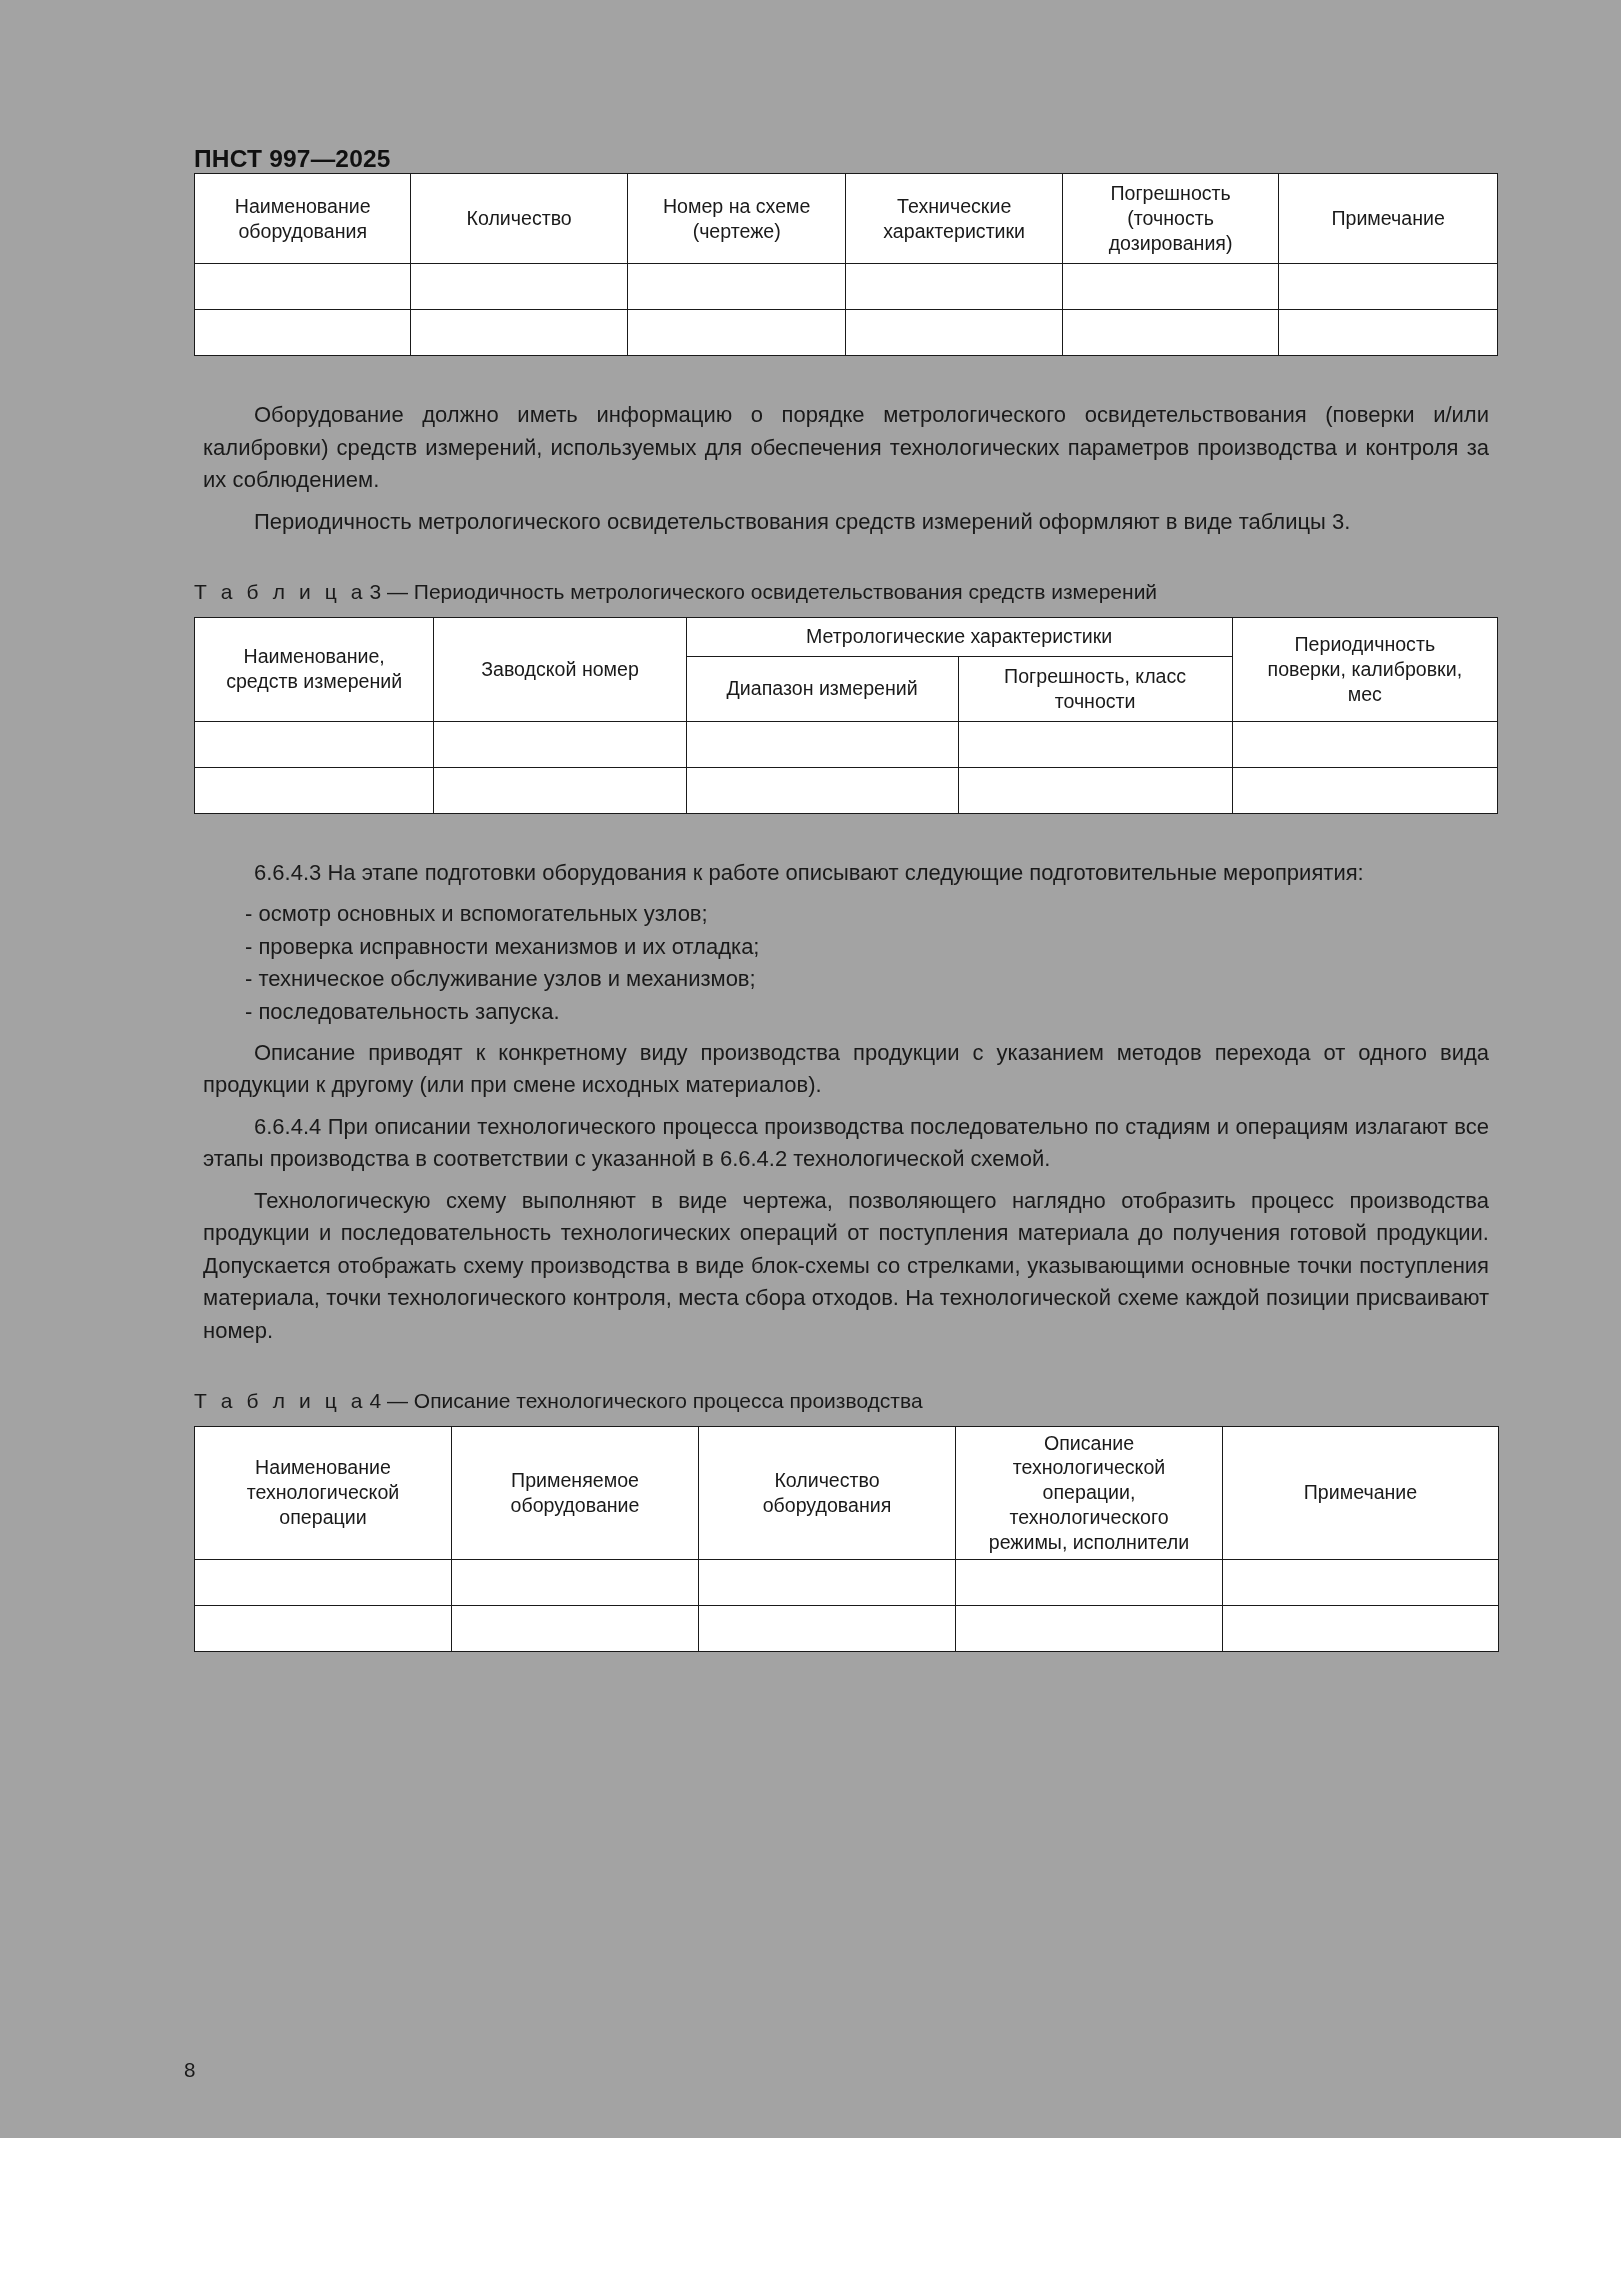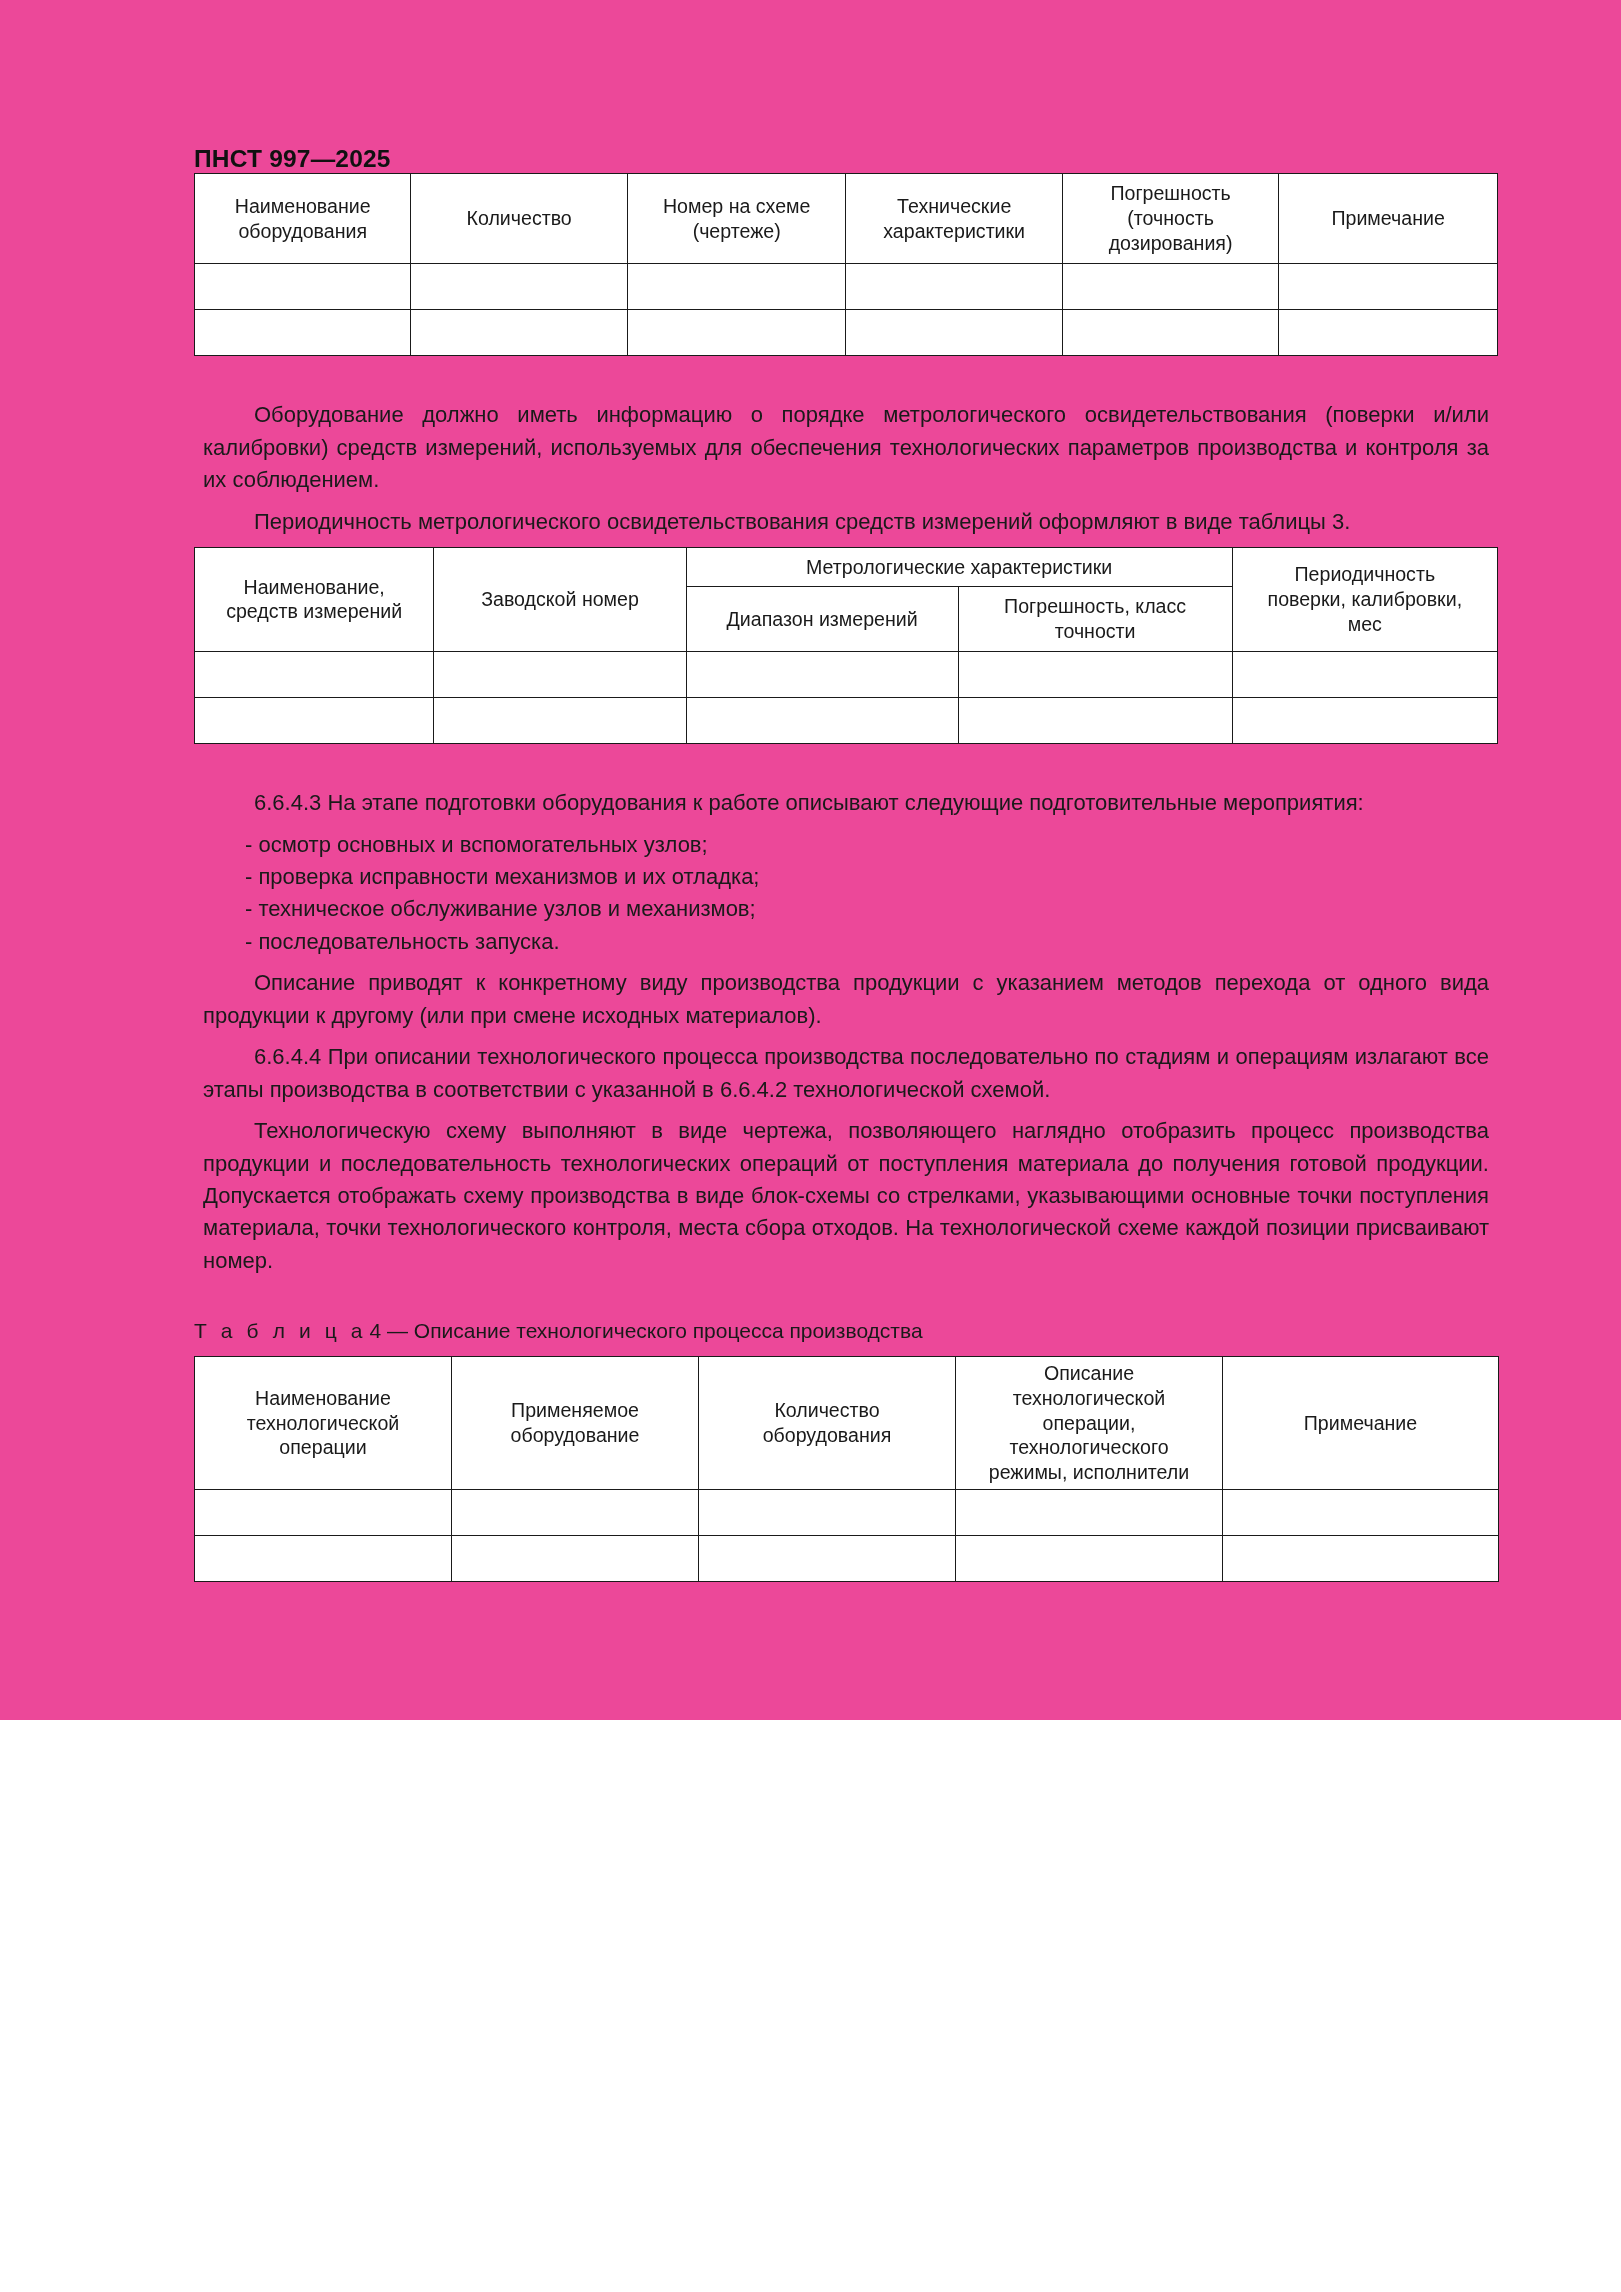--- a/index.html
+++ b/index.html
@@ -7,22 +7,22 @@
     padding: 0;
     background: #ffffff;
   }
   body {
     font-family: "Liberation Sans", sans-serif;
     color: #1a1a1a;
   }
   .page {
     position: relative;
     width: 1621px;
-    height: 1720px;
-    background: #ec4899;
+    height: 2138px;
+    background: #a3a3a3;
     box-sizing: border-box;
     padding: 0;
     overflow: hidden;
   }
   .content {
     position: absolute;
     left: 194px;
     top: 0;
     width: 1304px;
   }
@@ -171,20 +171,25 @@
           <td></td>
         </tr>
       </tbody>
     </table>
 
     <div class="after-table-gap"></div>
 
     <p class="body first">Оборудование должно иметь информацию о порядке метрологического освидетельствования (поверки и/или калибровки) средств измерений, используемых для обеспечения технологических параметров производства и контроля за их соблюдением.</p>
     <p class="body">Периодичность метрологического освидетельствования средств измерений оформляют в виде таблицы 3.</p>
 
+    <div class="table-caption">
+      <span class="tbl-word">Т а б л и ц а</span><span class="tbl-num">3</span>
+      <span>—</span>
+      <span>Периодичность метрологического освидетельствования средств измерений</span>
+    </div>
 
     <table class="std">
       <colgroup>
         <col style="width:221px">
         <col style="width:233px">
         <col style="width:251px">
         <col style="width:253px">
         <col style="width:245px">
       </colgroup>
       <thead>

